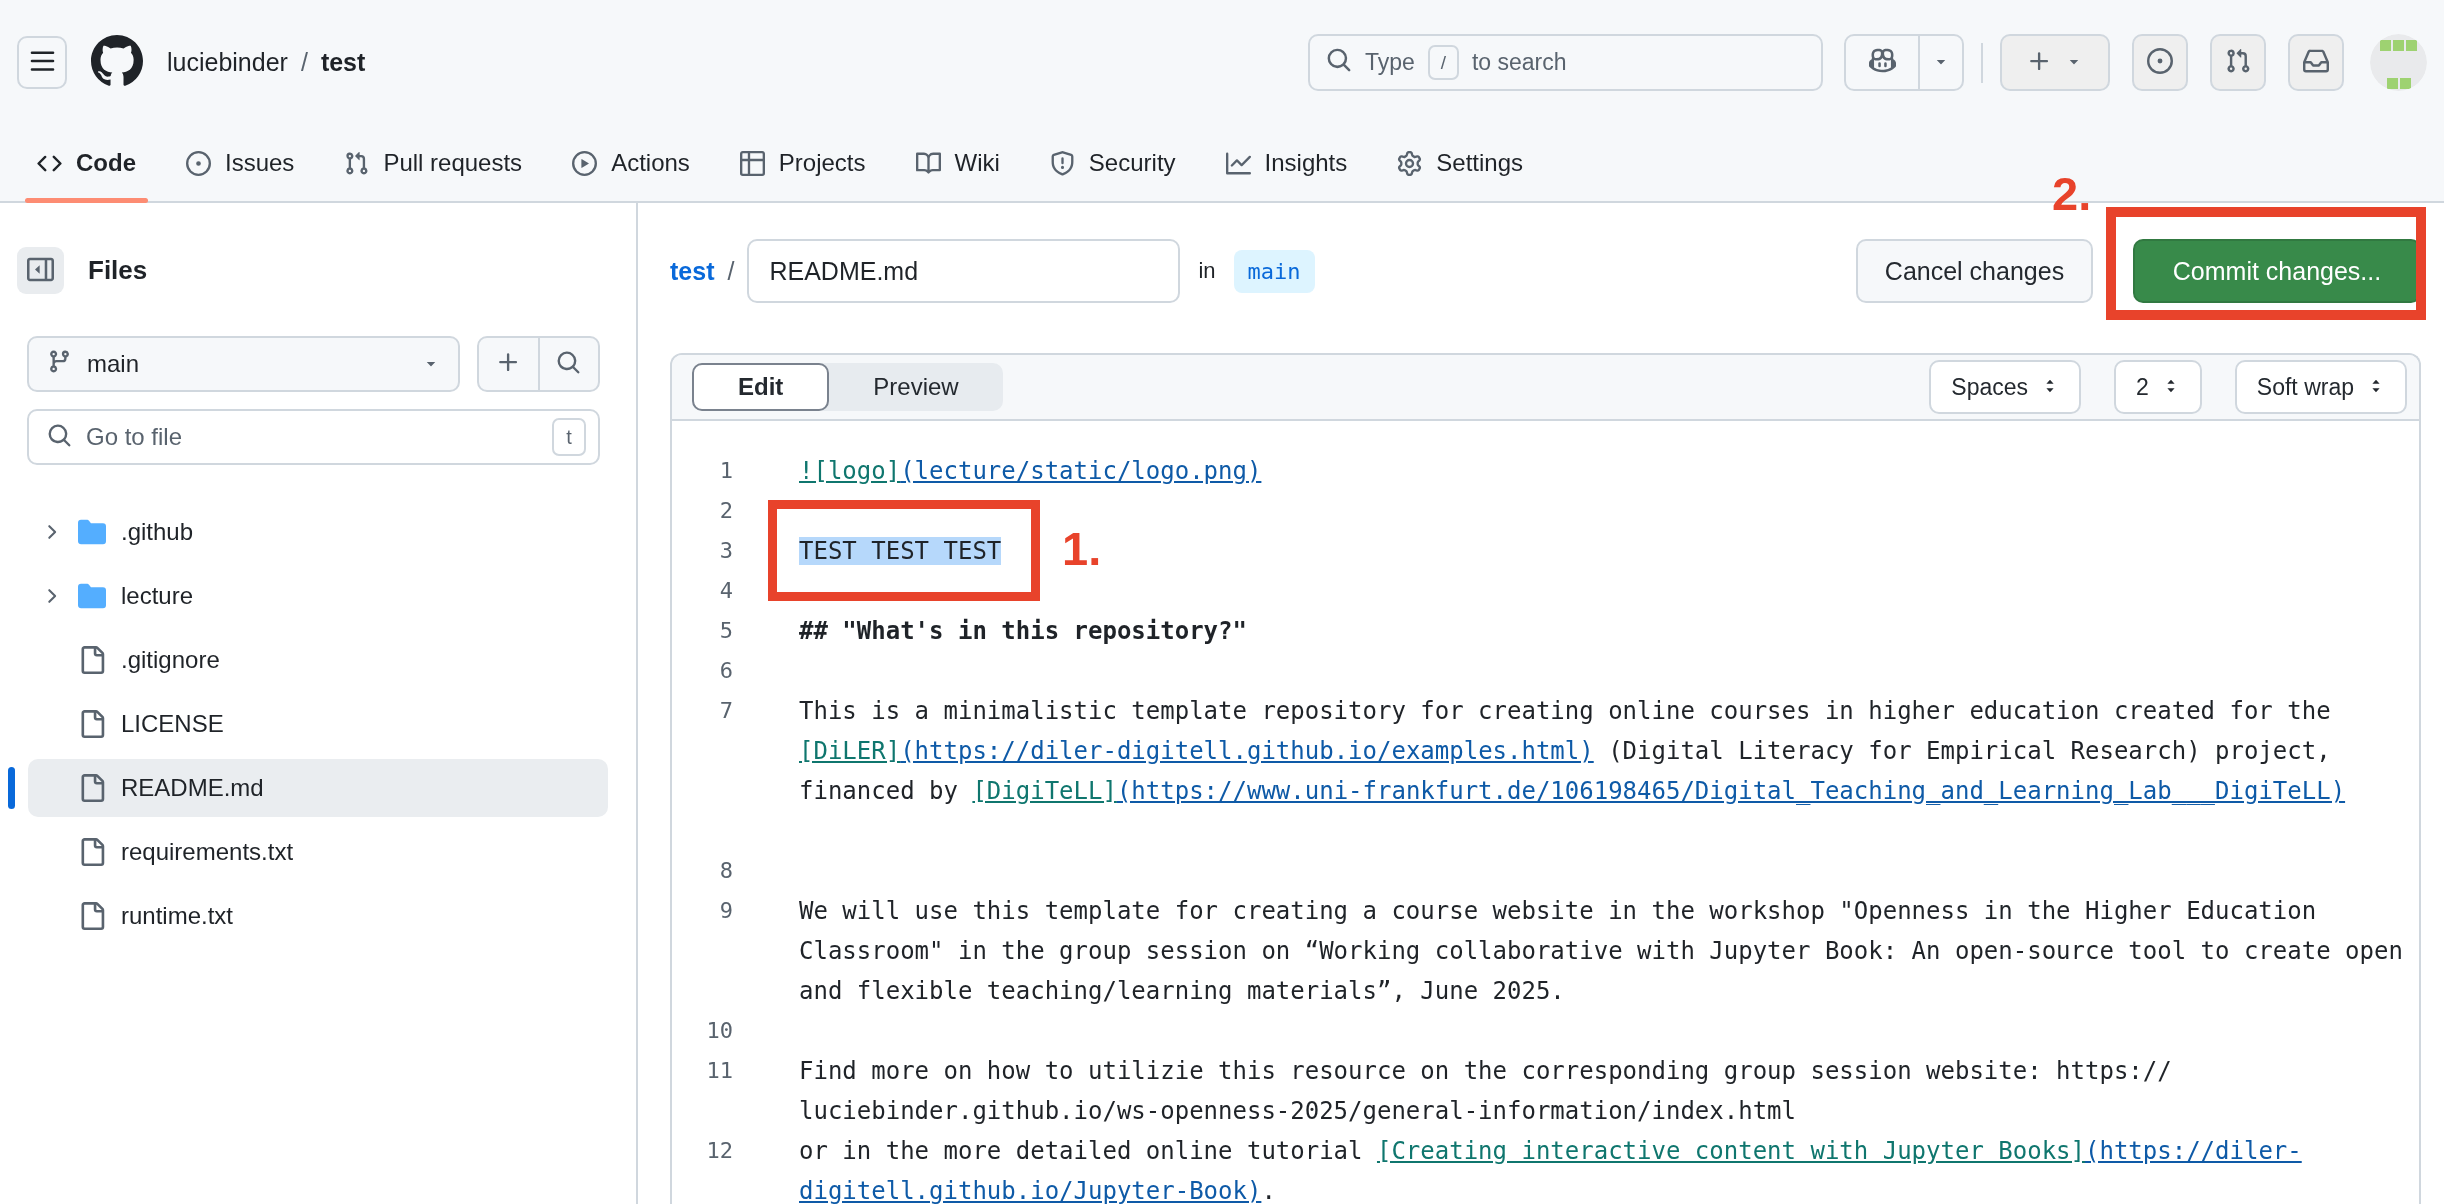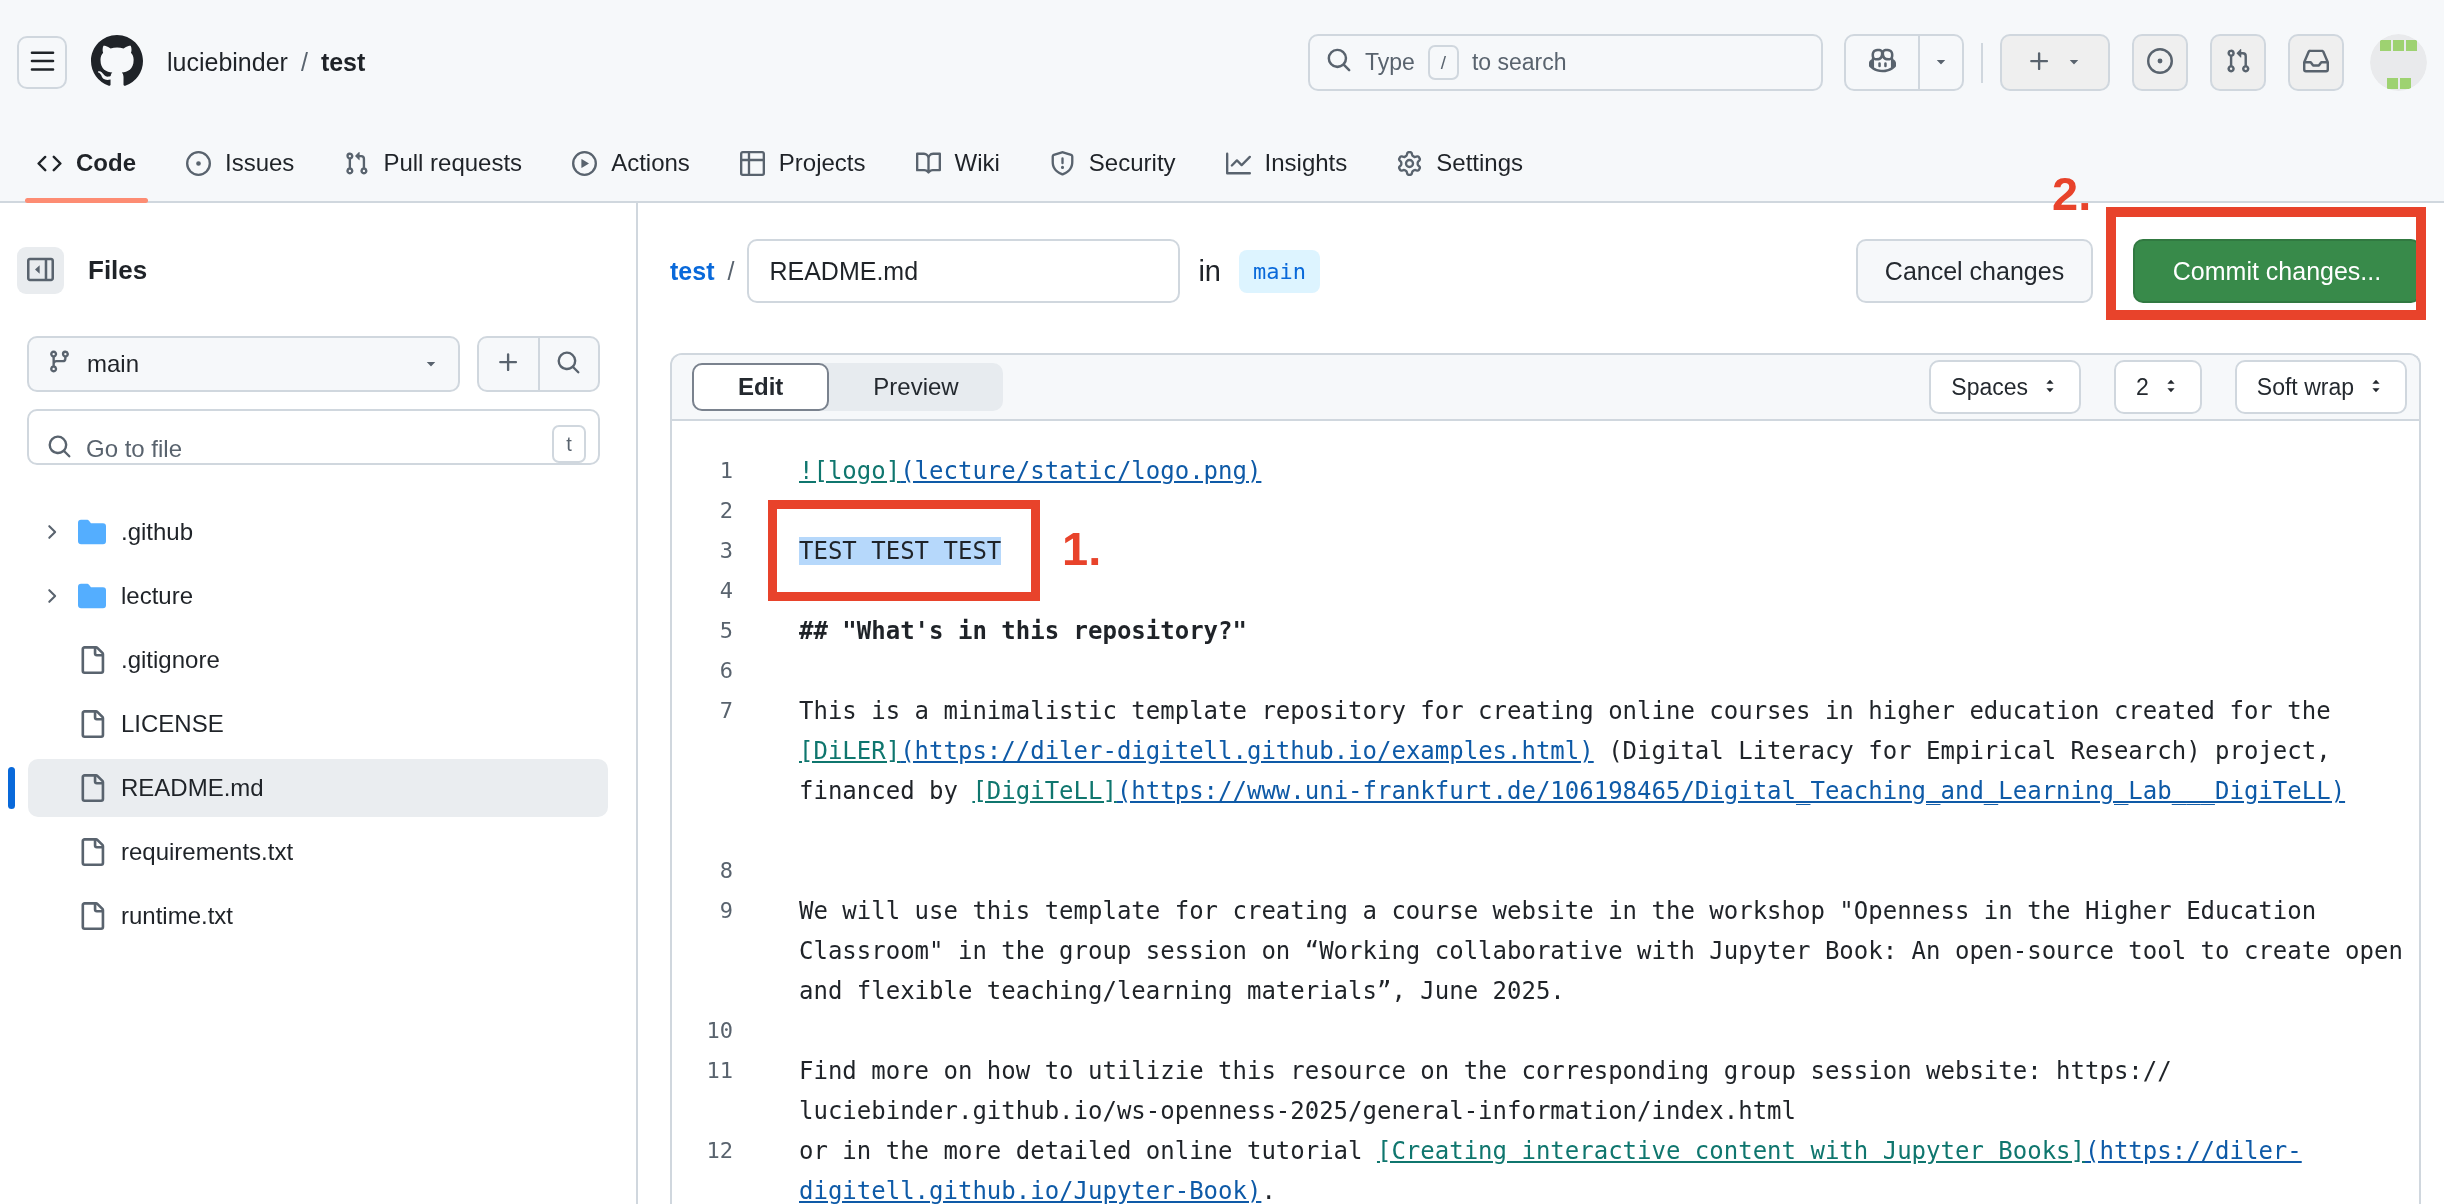--- a/index.html
+++ b/index.html
@@ -48,21 +48,21 @@
   .files-title { font-size:26px; font-weight:700; }
   .branch-row { margin:42px 36px 0 27px; display:flex; gap:17px; }
   .branch-btn { flex:1; height:56px; border:2px solid #d0d7de; border-radius:10px; background:#f6f8fa;
                 display:flex; align-items:center; padding:0 18px; gap:15px; font-size:24px; color:#1f2328; cursor:pointer; }
   .branch-btn .ic, .goto .ic { color:#59636e; display:flex; }
   .branch-btn .caret { margin-left:auto; color:#59636e; display:flex; }
   .split { width:123px; height:56px; border:2px solid #d0d7de; border-radius:10px; background:#f6f8fa; display:flex; }
   .split .half { flex:1; display:flex; align-items:center; justify-content:center; color:#59636e; cursor:pointer; }
   .split .half + .half { border-left:2px solid #d0d7de; }
   .goto { margin:17px 36px 0 27px; height:56px; border:2px solid #d0d7de; border-radius:10px; background:#fff;
-          display:flex; align-items:flex-end; padding:0 12px 0 18px; gap:14px; }
+          display:flex; align-items:center; padding:0 12px 0 18px; gap:14px; }
   .goto input { border:none; outline:none; flex:1; font-size:24px; color:#1f2328; background:transparent; font-family:"Liberation Sans",sans-serif; }
   .goto input::placeholder { color:#59636e; }
   .goto .kbd2 { width:34px; height:38px; border:2px solid #d0d7de; border-radius:7px; display:flex;
                 align-items:center; justify-content:center; font-size:20px; color:#59636e; }
   .tree { margin-top:38px; }
   .tree-row { position:relative; margin:0 28px 6px 28px; height:58px; border-radius:10px; display:flex;
               align-items:center; padding-left:12px; font-size:24px; cursor:pointer; }
   .tree-row.selected { background:#eaedf0; }
   .tree-row.selected::before { content:""; position:absolute; left:-20px; top:8px; width:7px; height:42px; border-radius:4px; background:#0969da; }
   .tree-row .chev { width:26px; display:flex; color:#59636e; }
@@ -72,21 +72,21 @@
   .tree-row .ticon.file { color:#59636e; }
   .tree-row .tname { margin-left:15px; }
 
   
   main.content { flex:1; padding:0 23px 0 32px; }
   .content-header { margin-top:36px; height:64px; display:flex; align-items:center; }
   .repo-link { color:#0969da; font-size:25px; font-weight:700; text-decoration:none; cursor:pointer; }
   .ch-sep { color:#59636e; font-size:25px; margin:0 13px; }
   .fname-box { width:433px; height:64px; border:2px solid #d0d7de; border-radius:10px; background:#fff;
                padding:0 20px; font-size:25px; color:#1f2328; font-family:"Liberation Sans",sans-serif; outline:none; }
-  .in-label { margin:0 18px; font-size:29px;text-align:right; }
+  .in-label { margin:0 18px; font-size:22px;text-align:right; }
   .branch-badge { font-family:"DejaVu Sans Mono", monospace; font-size:22px; color:#0969da; background:#ddf4ff;
                   padding:9px 14px; border-radius:8px; }
   .ch-right { margin-left:auto; display:flex; gap:40px; }
   .btn { height:64px; border-radius:10px; font-size:25px; display:flex; align-items:center; justify-content:center;
          font-weight:500; cursor:pointer; font-family:"Liberation Sans",sans-serif; }
   .btn.cancel { width:237px; background:#f6f8fa; border:2px solid #d0d7de; color:#24292f; }
   .btn.commit { width:288px; background:#388a4a; border:2px solid rgba(0,0,0,0.12); color:#fff; }
 
   .editor-panel { margin-top:50px; width:1751px; height:853px; border:2px solid #d0d7de; border-bottom:none;
                   border-radius:12px 12px 0 0; overflow:hidden; background:#fff; }

